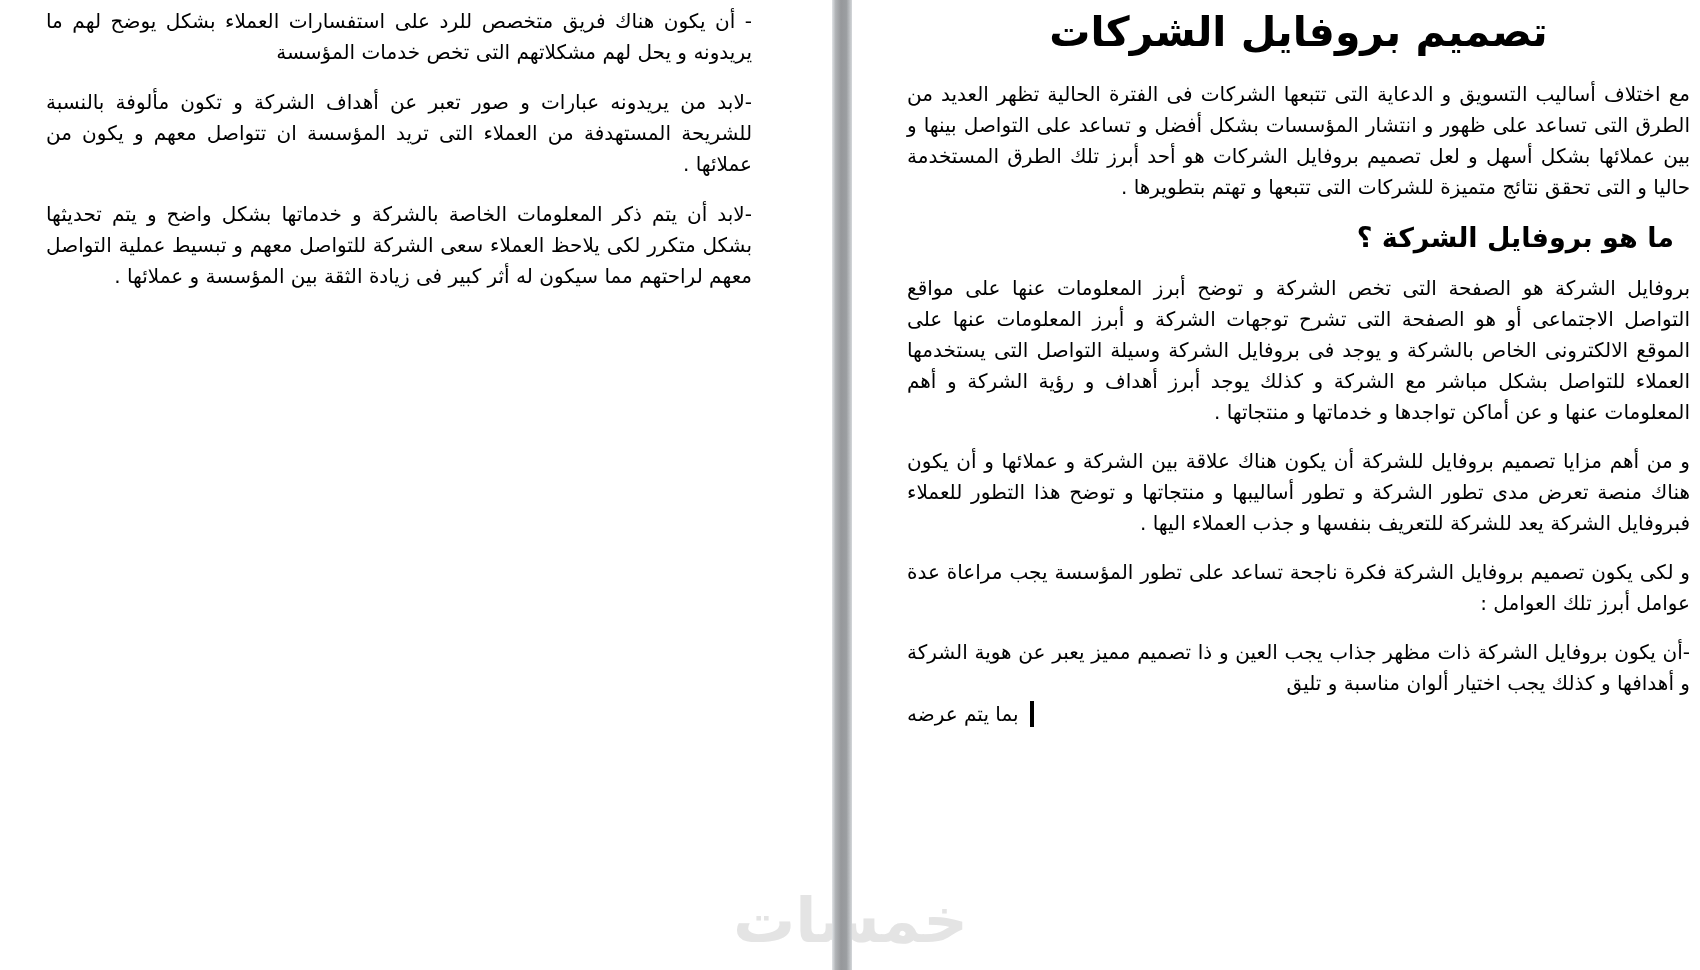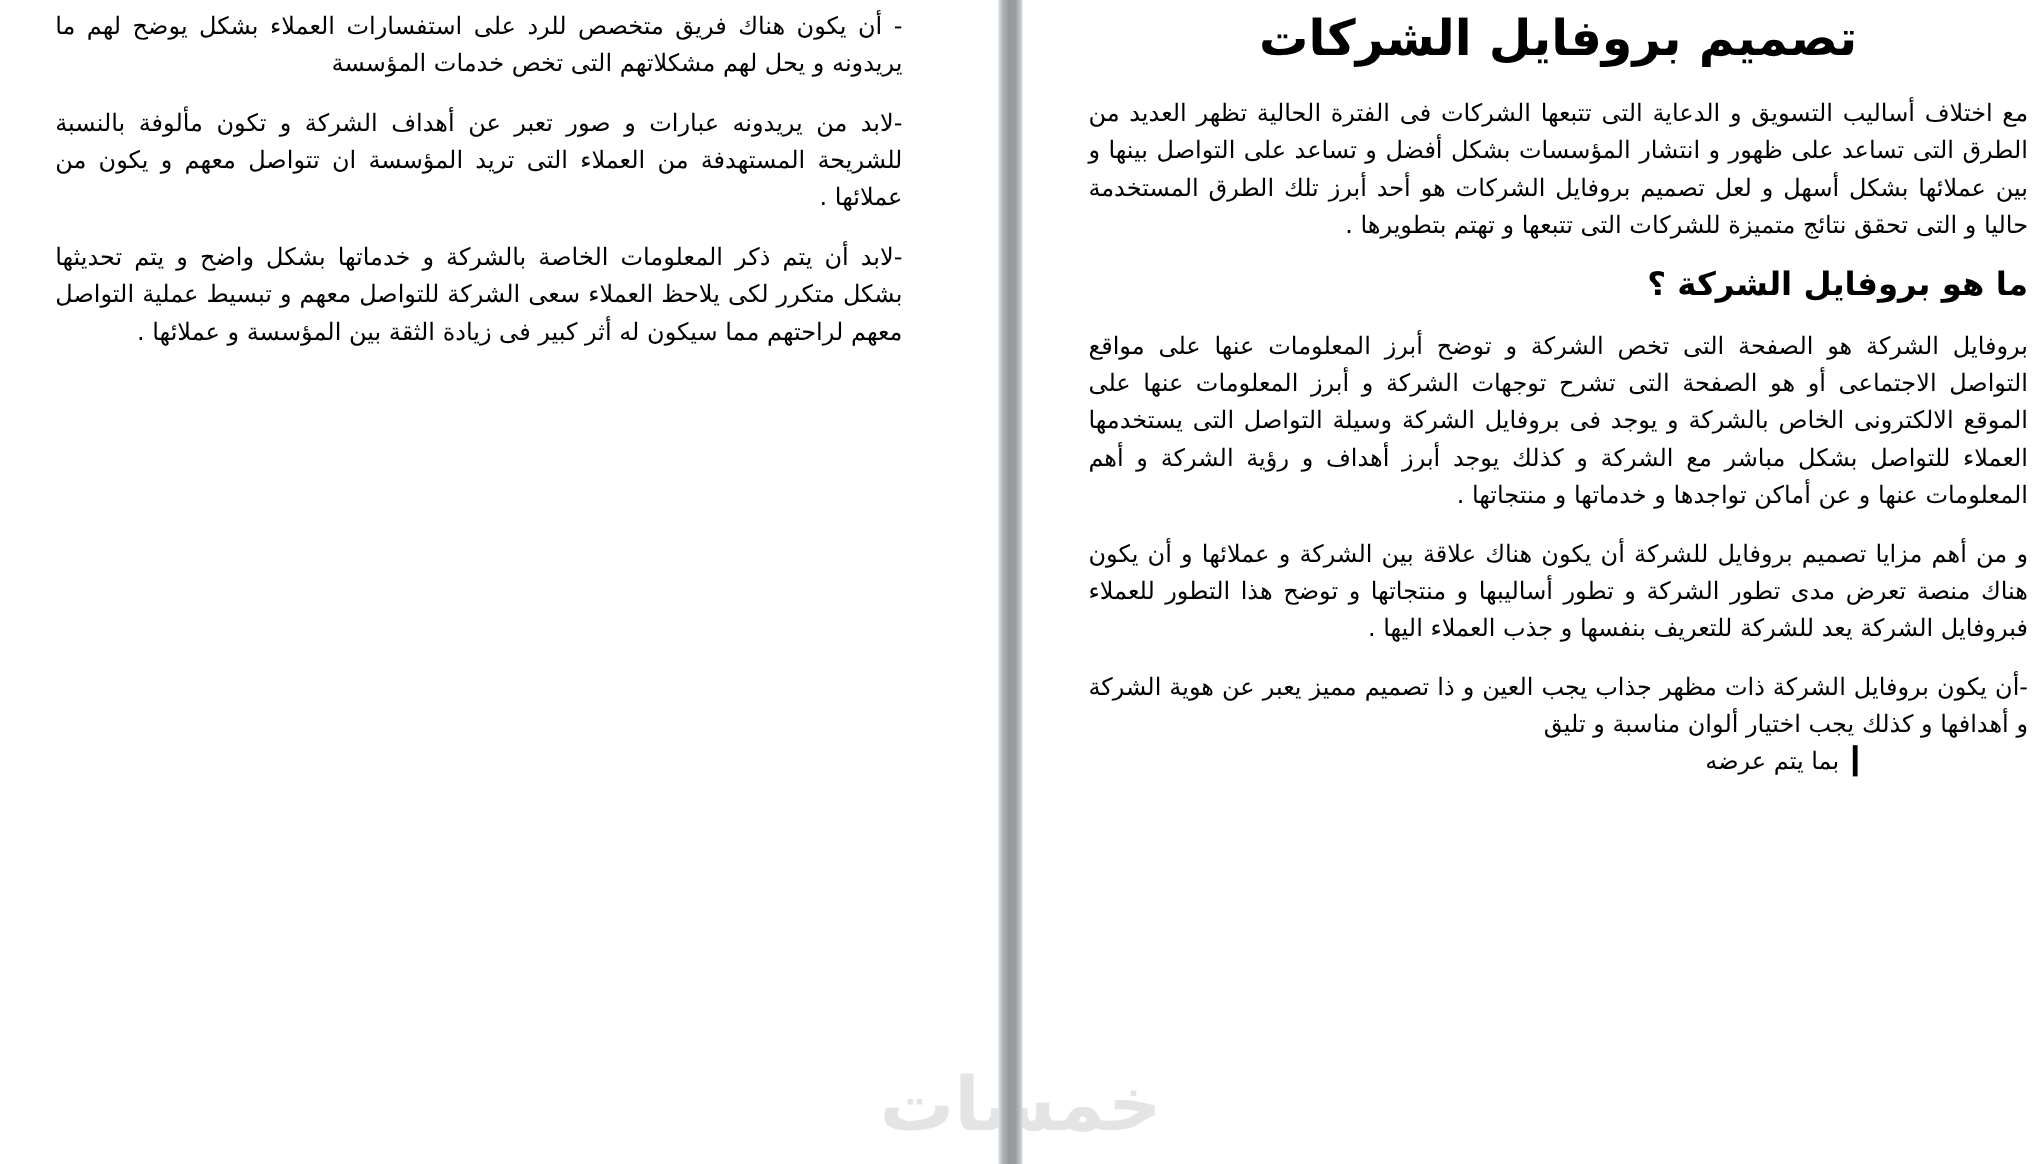--- a/index.html
+++ b/index.html
@@ -65,38 +65,38 @@
     font-size: 41px;
     font-weight: bold;
     text-align: center;
     line-height: 1.3;
     margin: 0 0 20px 0;
   }
   .doc-heading {
     font-size: 27px;
     font-weight: bold;
     line-height: 1.25;
-    margin: 6px 0 18px 0;
+    margin: 6px 16px 18px 0;
   }
   .doc-p {
     font-size: 20px;
     line-height: 31px;
     text-align: justify;
     margin: 0 0 18px 0;
   }
   .page-left .doc-p {
     margin: 0 0 19px 0;
   }
   .doc-p.no-bottom {
     margin-bottom: 0;
   }
   .indent-line {
     font-size: 20px;
     line-height: 31px;
-    text-align: right;
+    text-align: left;
     margin: 0 142px 18px 0;
     white-space: nowrap;
   }
   .caret {
     display: inline-block;
     width: 4px;
     height: 26px;
     background: #000000;
     vertical-align: -6px;
     margin-left: 5px;
@@ -122,20 +122,21 @@
 
     <p class="doc-p">مع اختلاف أساليب التسويق و الدعاية التى تتبعها الشركات فى الفترة الحالية تظهر العديد من الطرق التى تساعد على ظهور و انتشار المؤسسات بشكل أفضل و تساعد على التواصل بينها و بين عملائها بشكل أسهل و لعل تصميم بروفايل الشركات هو أحد أبرز تلك الطرق المستخدمة حاليا و التى تحقق نتائج متميزة للشركات التى تتبعها و تهتم بتطويرها .</p>
 
     <h2 class="doc-heading">ما هو بروفايل الشركة ؟</h2>
 
     <p class="doc-p">بروفايل الشركة هو الصفحة التى تخص الشركة و توضح أبرز المعلومات عنها على مواقع التواصل الاجتماعى أو هو الصفحة التى تشرح توجهات الشركة و أبرز المعلومات عنها على الموقع الالكترونى الخاص بالشركة و يوجد فى بروفايل الشركة وسيلة التواصل التى يستخدمها العملاء للتواصل بشكل مباشر مع الشركة و كذلك يوجد أبرز أهداف و رؤية الشركة و أهم المعلومات عنها و عن أماكن تواجدها و خدماتها و منتجاتها .</p>
 
     <p class="doc-p">و من أهم مزايا تصميم بروفايل للشركة أن يكون هناك علاقة بين الشركة و عملائها و أن يكون هناك منصة تعرض مدى تطور الشركة و تطور أساليبها و منتجاتها و توضح هذا التطور للعملاء فبروفايل الشركة يعد للشركة للتعريف بنفسها و جذب العملاء اليها .</p>
 
 
+    <p class="doc-p">و لكى يكون تصميم بروفايل الشركة فكرة ناجحة تساعد على تطور المؤسسة يجب مراعاة عدة عوامل أبرز تلك العوامل :</p>
 
     <p class="doc-p no-bottom">-أن يكون بروفايل الشركة ذات مظهر جذاب يجب العين و ذا تصميم مميز يعبر عن هوية الشركة و أهدافها و كذلك يجب اختيار ألوان مناسبة و تليق</p>
 
     <div class="indent-line">
       <span class="caret"></span>
       <span>بما يتم عرضه</span>
     </div>
   </div>
 
 </div>

